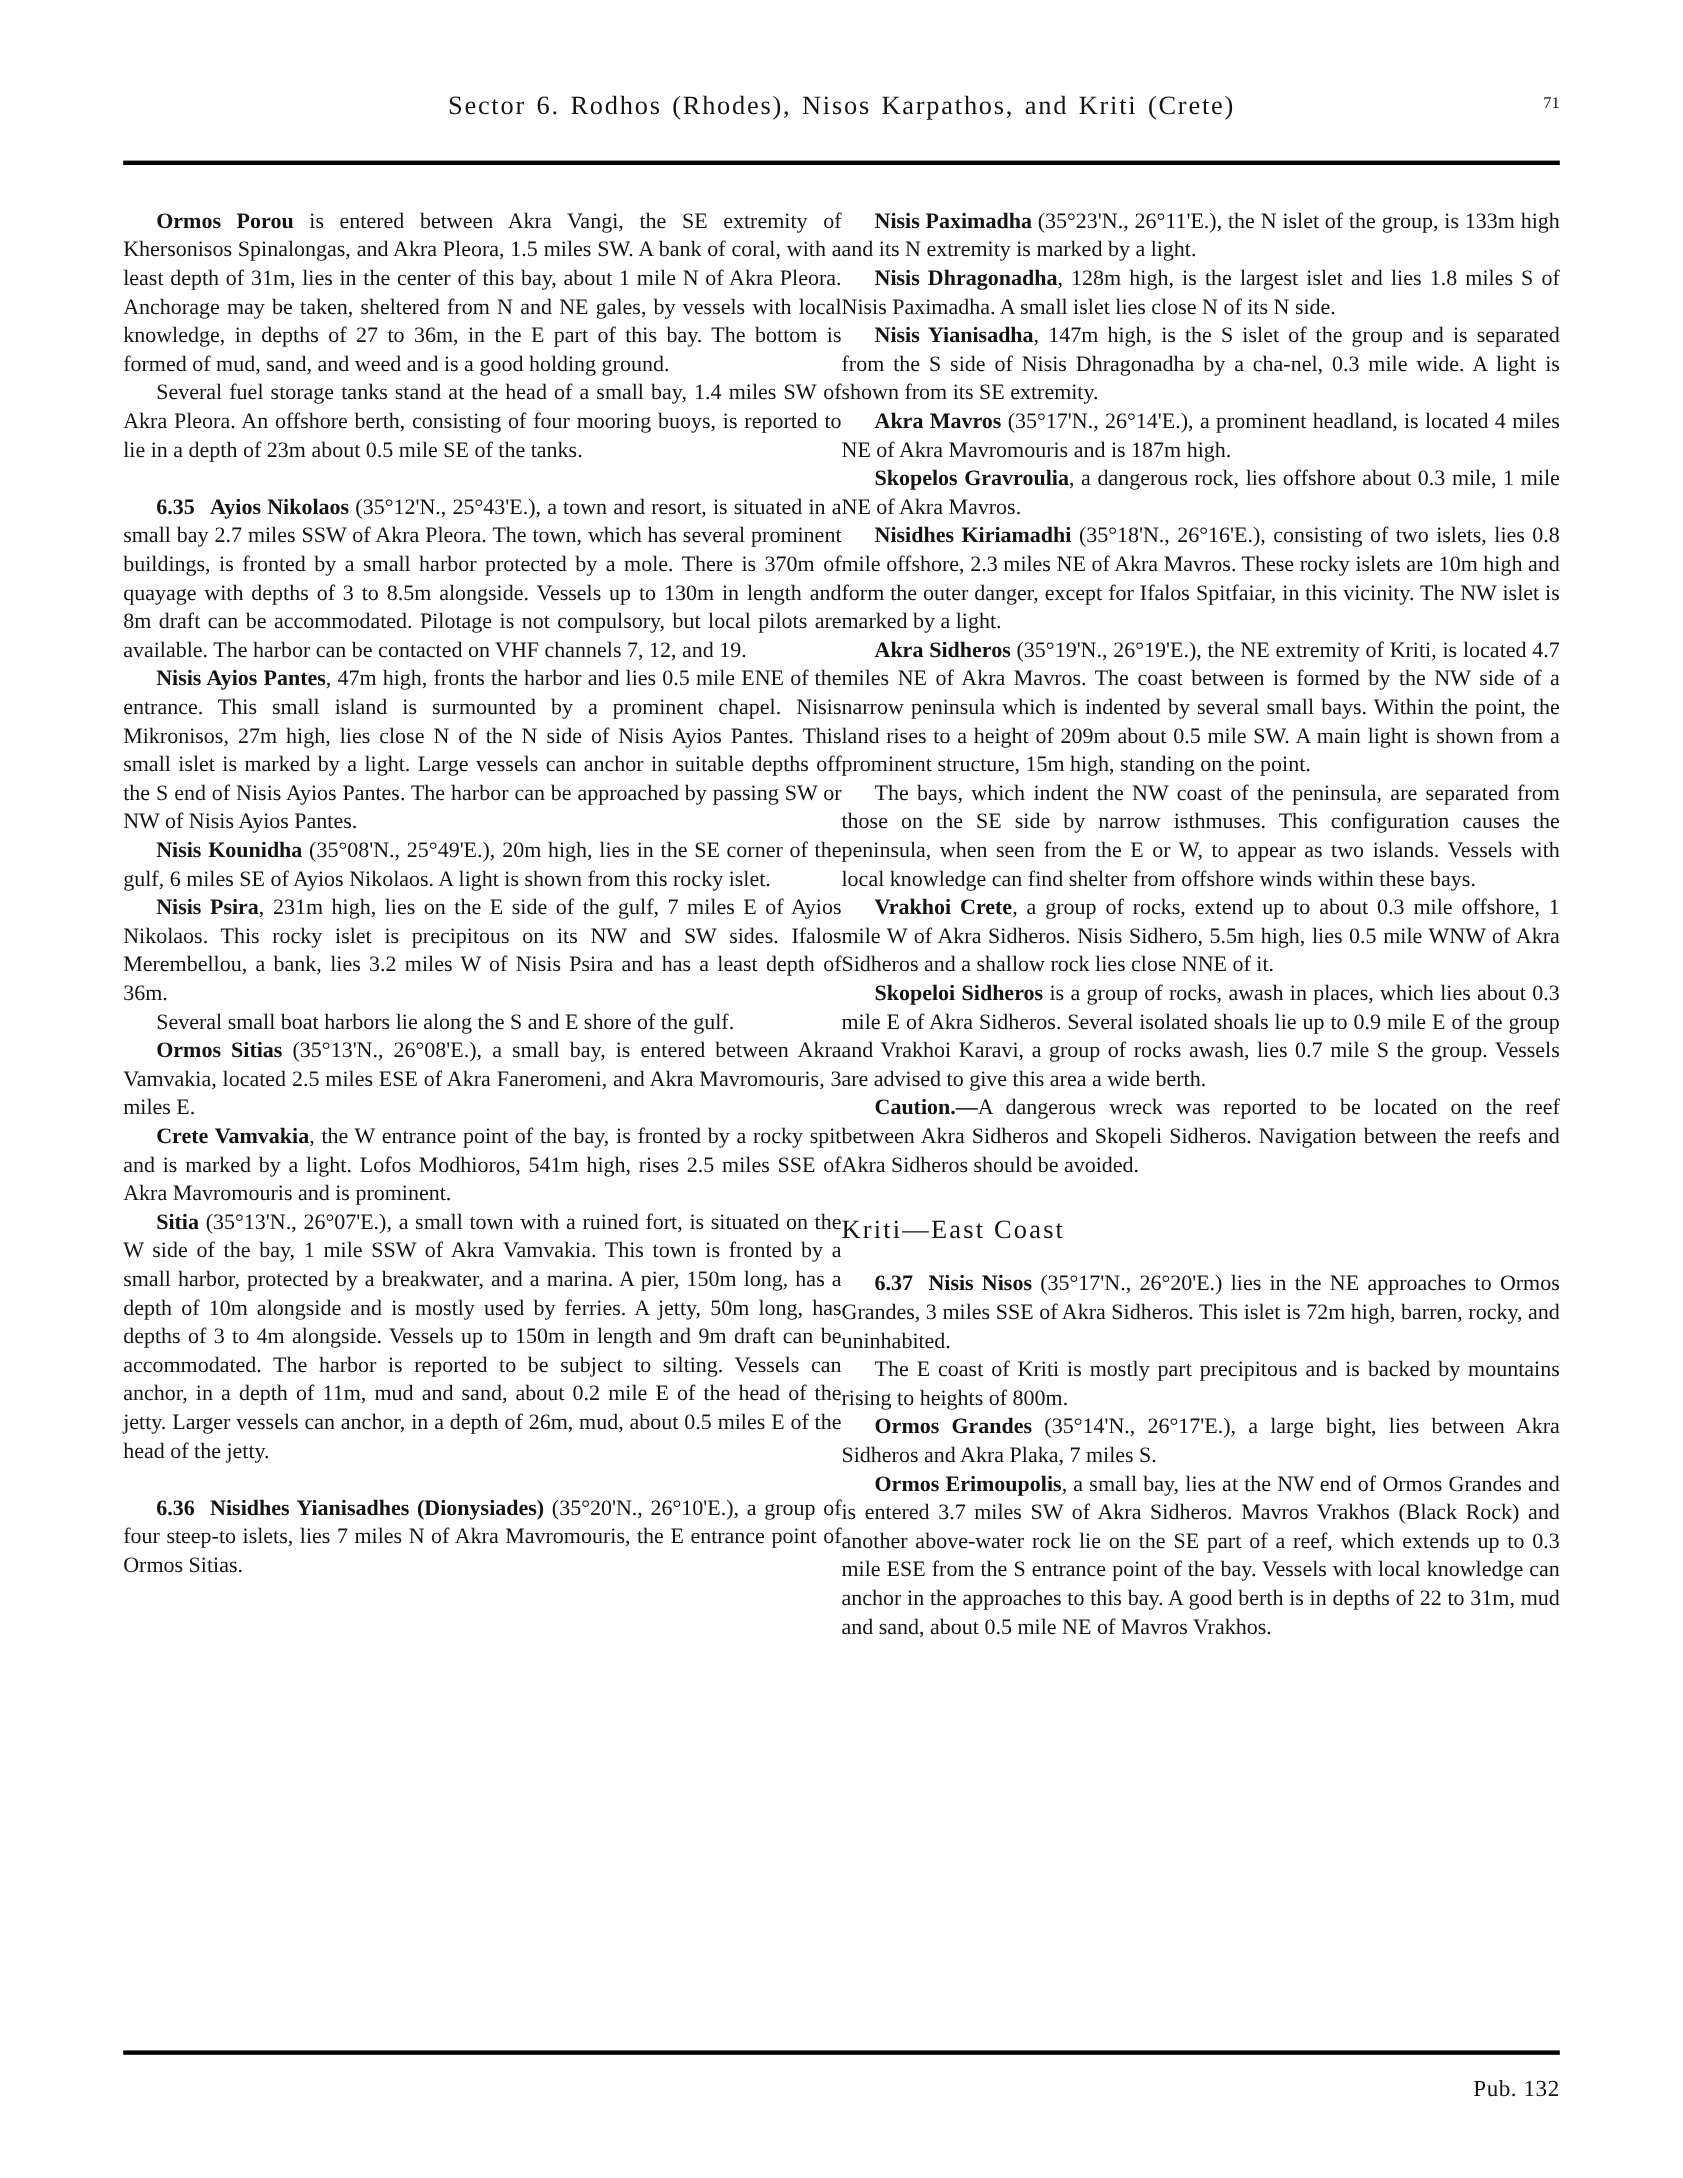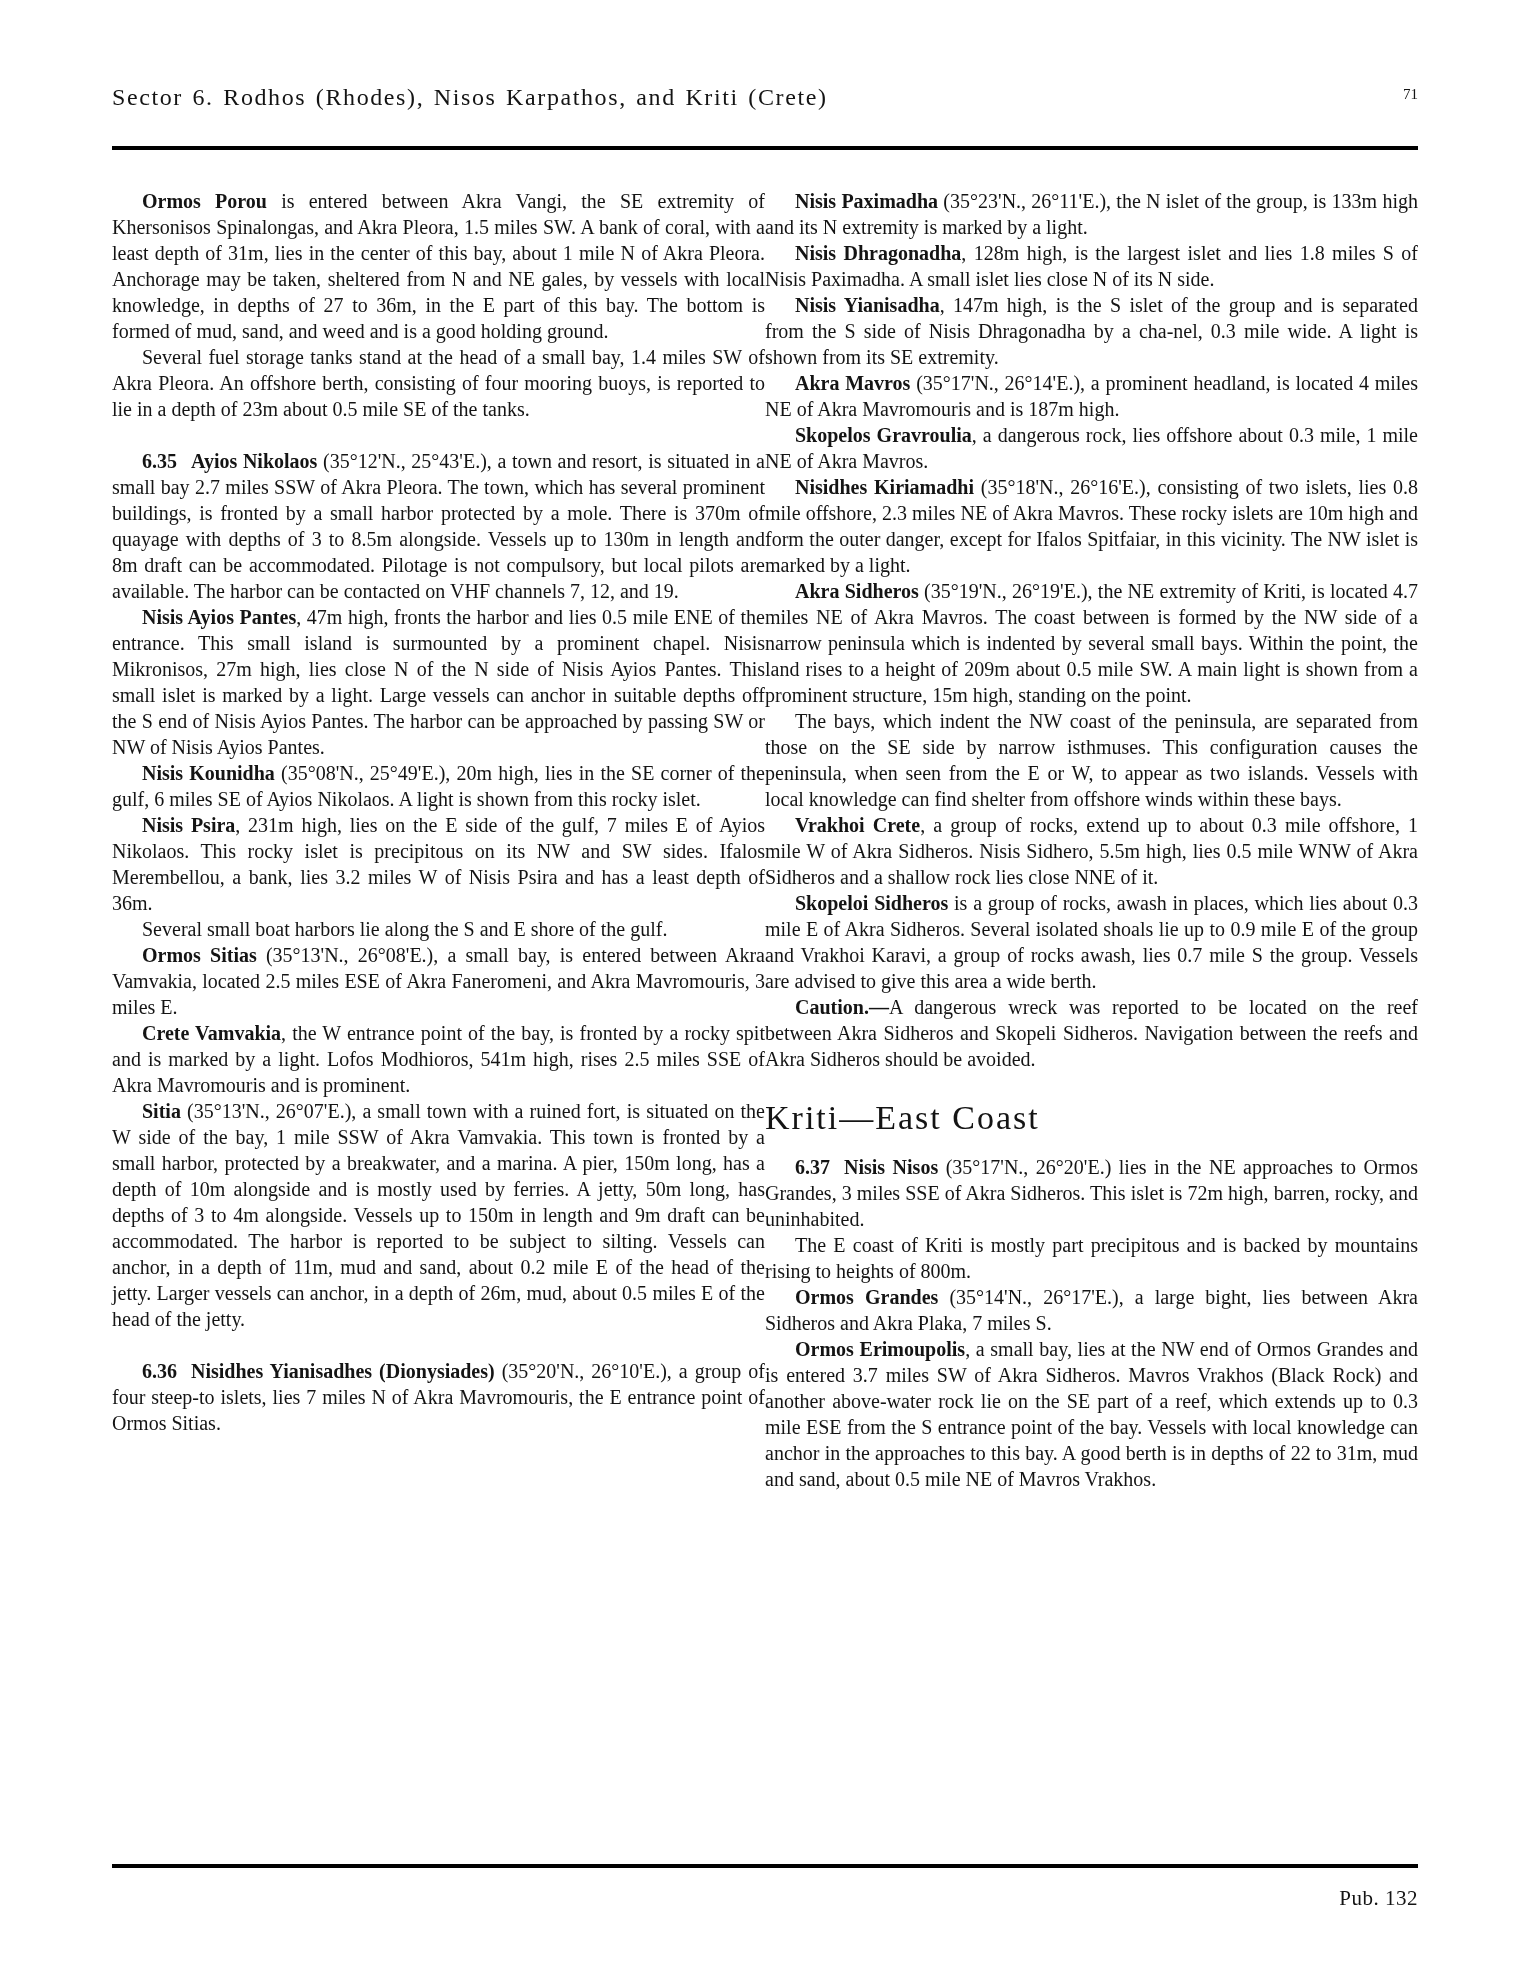--- a/index.html
+++ b/index.html
@@ -18,21 +18,21 @@
   }
   
   .header {
     position: absolute;
     top: 84px;
     left: 112px;
     right: 112px;
     height: 40px;
   }
   .header-title {
-    text-align: left;
+    text-align: center;
     font-size: 24px;
     letter-spacing: 1.6px;
     word-spacing: 2px;
     white-space: nowrap;
   }
   .page-number {
     position: absolute;
     right: 0;
     top: 2px;
     font-size: 15px;
@@ -67,21 +67,21 @@
     margin-top: 26px;
   }
   .para-num {
     font-weight: bold;
     margin-right: 14px;
   }
   .para-lead {
     font-weight: bold;
   }
   .section-heading {
-    font-size: 34px;
+    font-size: 24px;
     font-weight: normal;
     letter-spacing: 2px;
     margin: 30px 0 20px 0;
     text-align: left;
     text-indent: 0;
     line-height: 32px;
   }
   
   .footer-rule {
     position: absolute;

